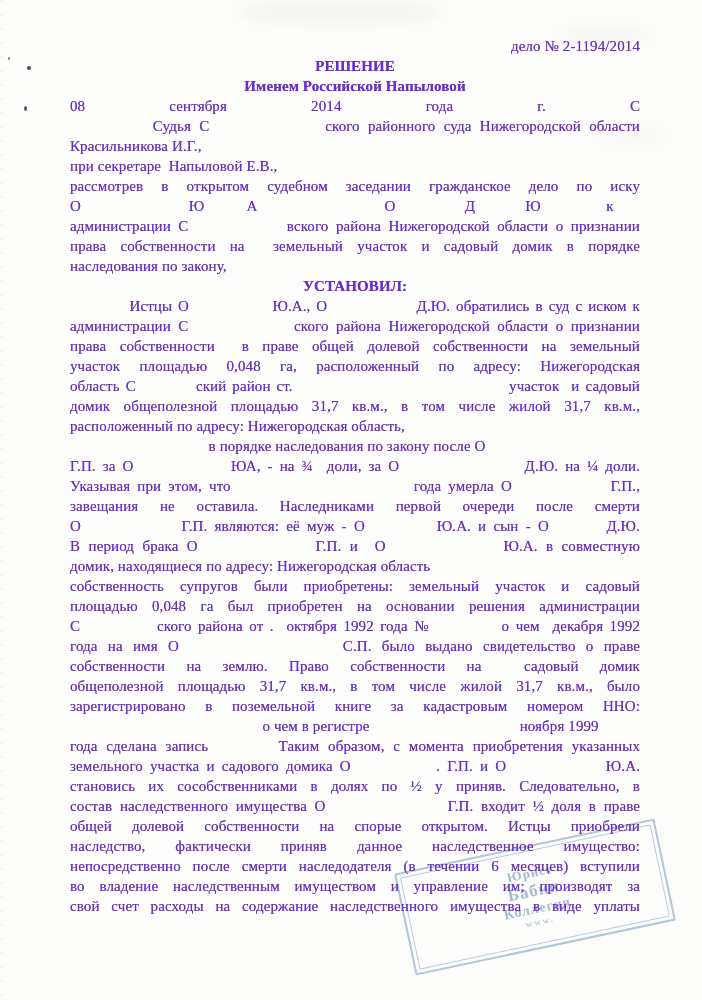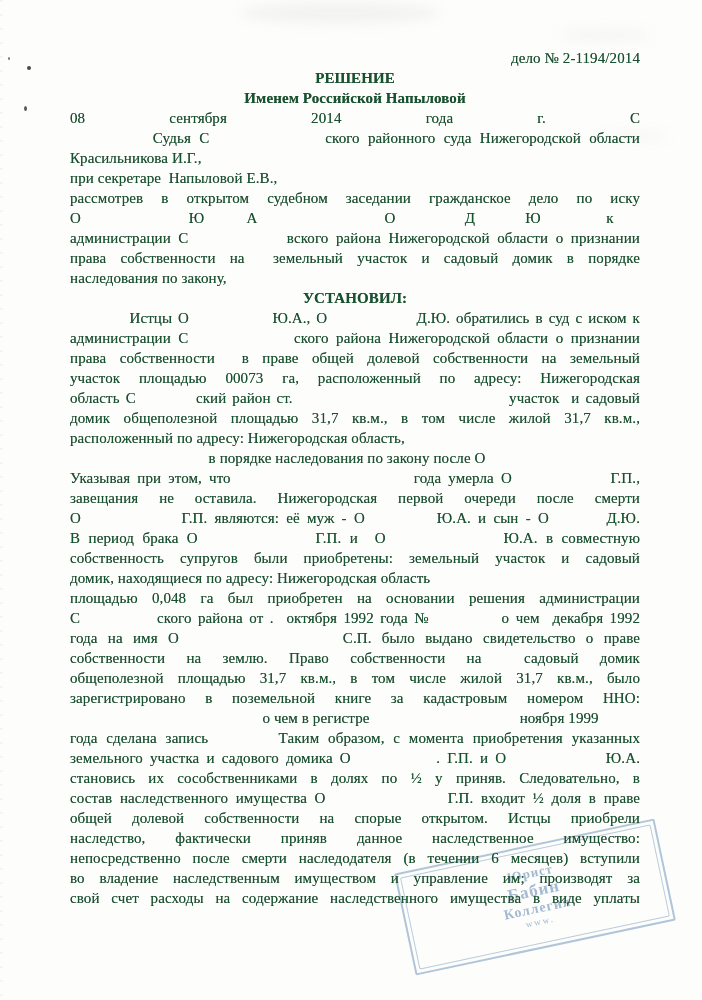--- a/index.html
+++ b/index.html
@@ -22,22 +22,22 @@
   .speck.p1 { left:27px; top:66px;  width:4px; height:4px; }
   .speck.p2 { left:24px; top:106px; width:3px; height:5px; background:#5a5a5a; }
   .speck.p3 { left:8px;  top:57px;  width:2px; height:3px; background:#777; }
   .edge-noise {
     position:absolute; left:0; top:0; width:3px; height:100%;
     background:repeating-linear-gradient(to bottom, rgba(90,90,90,0.10) 0 2px, rgba(0,0,0,0) 2px 14px);
     opacity:.5;
   }
 
   .doc {
-    position:absolute; left:70px; top:48px; width:570px;
-    font-size:15px; line-height:20px; color:#14532d;
+    position:absolute; left:70px; top:36px; width:570px;
+    font-size:15px; line-height:20px; color:#6d28d9;
     text-shadow:0 0 .6px rgba(25,25,25,.55);
     letter-spacing:.1px;
     z-index:2;
   }
   .ln { white-space:pre-wrap; min-height:20px; }
   .ln.j { text-align:justify; text-align-last:justify; }
   .ln.c { text-align:center; }
   .ln.r { text-align:right; }
   .ln.b { font-weight:700;text-align:center; }
 
@@ -85,31 +85,32 @@
       <div class="ln l">при секретаре&nbsp; Напыловой Е.В.,</div>
       <div class="ln j">рассмотрев в открытом судебном заседании гражданское дело по иску</div>
       <div class="ln l">О&nbsp;&nbsp;&nbsp;&nbsp;&nbsp;&nbsp;&nbsp;&nbsp;&nbsp;&nbsp;&nbsp;&nbsp;&nbsp;&nbsp;&nbsp;&nbsp;&nbsp;&nbsp;&nbsp;&nbsp;&nbsp;&nbsp;&nbsp;&nbsp;&nbsp;&nbsp;&nbsp;&nbsp;Ю&nbsp;&nbsp;&nbsp;&nbsp;&nbsp;&nbsp;&nbsp;&nbsp;&nbsp;&nbsp;&nbsp;А&nbsp;&nbsp;&nbsp;&nbsp;&nbsp;&nbsp;&nbsp;&nbsp;&nbsp;&nbsp;&nbsp;&nbsp;&nbsp;&nbsp;&nbsp;&nbsp;&nbsp;&nbsp;&nbsp;&nbsp;&nbsp;&nbsp;&nbsp;&nbsp;&nbsp;&nbsp;&nbsp;&nbsp;&nbsp;&nbsp;&nbsp;&nbsp;&nbsp;О&nbsp;&nbsp;&nbsp;&nbsp;&nbsp;&nbsp;&nbsp;&nbsp;&nbsp;&nbsp;&nbsp;&nbsp;&nbsp;&nbsp;&nbsp;&nbsp;&nbsp;&nbsp;Д&nbsp;&nbsp;&nbsp;&nbsp;&nbsp;&nbsp;&nbsp;&nbsp;&nbsp;&nbsp;&nbsp;&nbsp;&nbsp;Ю&nbsp;&nbsp;&nbsp;&nbsp;&nbsp;&nbsp;&nbsp;&nbsp;&nbsp;&nbsp;&nbsp;&nbsp;&nbsp;&nbsp;&nbsp;&nbsp;&nbsp;к</div>
       <div class="ln j">администрации С&nbsp;&nbsp;&nbsp;&nbsp;&nbsp;&nbsp;&nbsp;&nbsp;&nbsp;&nbsp;&nbsp;&nbsp;&nbsp;вского района Нижегородской области о признании</div>
       <div class="ln j">права собственности на&nbsp; земельный участок и садовый домик в порядке</div>
       <div class="ln l">наследования по закону,</div>
       <div class="ln c b">УСТАНОВИЛ:</div>
       <div class="ln j">&nbsp;&nbsp;&nbsp;&nbsp;&nbsp;&nbsp;&nbsp;&nbsp;&nbsp;&nbsp;Истцы О&nbsp;&nbsp;&nbsp;&nbsp;&nbsp;&nbsp;&nbsp;&nbsp;&nbsp;&nbsp;&nbsp;&nbsp;&nbsp;&nbsp;Ю.А., О&nbsp;&nbsp;&nbsp;&nbsp;&nbsp;&nbsp;&nbsp;&nbsp;&nbsp;&nbsp;&nbsp;&nbsp;&nbsp;&nbsp;&nbsp;Д.Ю. обратились в суд с иском к</div>
       <div class="ln j">администрации С&nbsp;&nbsp;&nbsp;&nbsp;&nbsp;&nbsp;&nbsp;&nbsp;&nbsp;&nbsp;&nbsp;&nbsp;&nbsp;&nbsp;ского района Нижегородской области о признании</div>
       <div class="ln j">права собственности&nbsp; в праве общей долевой собственности на земельный</div>
-      <div class="ln j">участок площадью 00073 га, расположенный по адресу: Нижегородская</div>
+      <div class="ln j">участок площадью 0,048 га, расположенный по адресу: Нижегородская</div>
       <div class="ln j">область С&nbsp;&nbsp;&nbsp;&nbsp;&nbsp;&nbsp;&nbsp;&nbsp;&nbsp;&nbsp;ский район ст.&nbsp;&nbsp;&nbsp;&nbsp;&nbsp;&nbsp;&nbsp;&nbsp;&nbsp;&nbsp;&nbsp;&nbsp;&nbsp;&nbsp;&nbsp;&nbsp;&nbsp;&nbsp;&nbsp;&nbsp;&nbsp;&nbsp;&nbsp;&nbsp;&nbsp;&nbsp;&nbsp;&nbsp;&nbsp;&nbsp;&nbsp;&nbsp;&nbsp;&nbsp;&nbsp;&nbsp;участок&nbsp; и садовый</div>
       <div class="ln j">домик общеполезной площадью 31,7 кв.м., в том числе жилой 31,7 кв.м.,</div>
       <div class="ln l">расположенный по адресу: Нижегородская область,</div>
       <div class="ln l">&nbsp;&nbsp;&nbsp;&nbsp;&nbsp;&nbsp;&nbsp;&nbsp;&nbsp;&nbsp;&nbsp;&nbsp;&nbsp;&nbsp;&nbsp;&nbsp;&nbsp;&nbsp;&nbsp;&nbsp;&nbsp;&nbsp;&nbsp;&nbsp;&nbsp;&nbsp;&nbsp;&nbsp;&nbsp;&nbsp;&nbsp;&nbsp;&nbsp;&nbsp;&nbsp;&nbsp;в порядке наследования по закону после О</div>
+      <div class="ln j">Г.П. за О&nbsp;&nbsp;&nbsp;&nbsp;&nbsp;&nbsp;&nbsp;&nbsp;&nbsp;&nbsp;&nbsp;&nbsp;&nbsp;&nbsp;ЮА, - на ¾&nbsp; доли, за О&nbsp;&nbsp;&nbsp;&nbsp;&nbsp;&nbsp;&nbsp;&nbsp;&nbsp;&nbsp;&nbsp;&nbsp;&nbsp;&nbsp;&nbsp;&nbsp;&nbsp;&nbsp;Д.Ю. на ¼ доли.</div>
       <div class="ln j">Указывая при этом, что&nbsp;&nbsp;&nbsp;&nbsp;&nbsp;&nbsp;&nbsp;&nbsp;&nbsp;&nbsp;&nbsp;&nbsp;&nbsp;&nbsp;&nbsp;&nbsp;&nbsp;&nbsp;&nbsp;&nbsp;&nbsp;&nbsp;&nbsp;&nbsp;&nbsp;&nbsp;года умерла О&nbsp;&nbsp;&nbsp;&nbsp;&nbsp;&nbsp;&nbsp;&nbsp;&nbsp;&nbsp;&nbsp;&nbsp;&nbsp;&nbsp;Г.П.,</div>
-      <div class="ln j">завещания не оставила. Нижегородская первой очереди после смерти</div>
+      <div class="ln j">завещания не оставила. Наследниками первой очереди после смерти</div>
       <div class="ln j">О&nbsp;&nbsp;&nbsp;&nbsp;&nbsp;&nbsp;&nbsp;&nbsp;&nbsp;&nbsp;&nbsp;&nbsp;&nbsp;&nbsp;Г.П. являются: её муж - О&nbsp;&nbsp;&nbsp;&nbsp;&nbsp;&nbsp;&nbsp;&nbsp;&nbsp;&nbsp;Ю.А. и сын - О&nbsp;&nbsp;&nbsp;&nbsp;&nbsp;&nbsp;&nbsp;&nbsp;Д.Ю.</div>
       <div class="ln j">В период брака О&nbsp;&nbsp;&nbsp;&nbsp;&nbsp;&nbsp;&nbsp;&nbsp;&nbsp;&nbsp;&nbsp;&nbsp;&nbsp;&nbsp;Г.П. и&nbsp; О&nbsp;&nbsp;&nbsp;&nbsp;&nbsp;&nbsp;&nbsp;&nbsp;&nbsp;&nbsp;&nbsp;&nbsp;&nbsp;&nbsp;Ю.А. в совместную</div>
+      <div class="ln l">домик, находящиеся по адресу: Нижегородская область</div>
       <div class="ln j">собственность супругов были приобретены: земельный участок и садовый</div>
-      <div class="ln l">домик, находящиеся по адресу: Нижегородская область</div>
       <div class="ln j">площадью 0,048 га был приобретен на основании решения администрации</div>
       <div class="ln j">С&nbsp;&nbsp;&nbsp;&nbsp;&nbsp;&nbsp;&nbsp;&nbsp;&nbsp;&nbsp;&nbsp;&nbsp;ского района от .&nbsp; октября 1992 года №&nbsp;&nbsp;&nbsp;&nbsp;&nbsp;&nbsp;&nbsp;&nbsp;&nbsp;&nbsp;&nbsp;о чем&nbsp; декабря 1992</div>
       <div class="ln j">года на имя О&nbsp;&nbsp;&nbsp;&nbsp;&nbsp;&nbsp;&nbsp;&nbsp;&nbsp;&nbsp;&nbsp;&nbsp;&nbsp;&nbsp;&nbsp;&nbsp;С.П. было выдано свидетельство о праве</div>
       <div class="ln j">собственности на землю. Право собственности на&nbsp; садовый домик</div>
       <div class="ln j">общеполезной площадью 31,7 кв.м., в том числе жилой 31,7 кв.м., было</div>
       <div class="ln j">зарегистрировано в поземельной книге за кадастровым номером ННО:</div>
       <div class="ln l">&nbsp;&nbsp;&nbsp;&nbsp;&nbsp;&nbsp;&nbsp;&nbsp;&nbsp;&nbsp;&nbsp;&nbsp;&nbsp;&nbsp;&nbsp;&nbsp;&nbsp;&nbsp;&nbsp;&nbsp;&nbsp;&nbsp;&nbsp;&nbsp;&nbsp;&nbsp;&nbsp;&nbsp;&nbsp;&nbsp;&nbsp;&nbsp;&nbsp;&nbsp;&nbsp;&nbsp;&nbsp;&nbsp;&nbsp;&nbsp;&nbsp;&nbsp;&nbsp;&nbsp;&nbsp;&nbsp;&nbsp;&nbsp;&nbsp;&nbsp;о&nbsp;чем&nbsp;в&nbsp;регистре&nbsp;&nbsp;&nbsp;&nbsp;&nbsp;&nbsp;&nbsp;&nbsp;&nbsp;&nbsp;&nbsp;&nbsp;&nbsp;&nbsp;&nbsp;&nbsp;&nbsp;&nbsp;&nbsp;&nbsp;&nbsp;&nbsp;&nbsp;&nbsp;&nbsp;&nbsp;&nbsp;&nbsp;&nbsp;&nbsp;&nbsp;&nbsp;&nbsp;&nbsp;&nbsp;&nbsp;&nbsp;&nbsp;&nbsp;ноября&nbsp;1999</div>
       <div class="ln j">года сделана запись&nbsp;&nbsp;&nbsp;&nbsp;&nbsp;&nbsp;&nbsp;&nbsp;Таким образом, с момента приобретения указанных</div>
       <div class="ln j">земельного участка и садового домика О&nbsp;&nbsp;&nbsp;&nbsp;&nbsp;&nbsp;&nbsp;&nbsp;&nbsp;&nbsp;&nbsp;&nbsp;. Г.П. и О&nbsp;&nbsp;&nbsp;&nbsp;&nbsp;&nbsp;&nbsp;&nbsp;&nbsp;&nbsp;&nbsp;&nbsp;&nbsp;&nbsp;Ю.А.</div>
       <div class="ln j">становись их сособственниками в долях по ½ у приняв. Следовательно, в</div>

